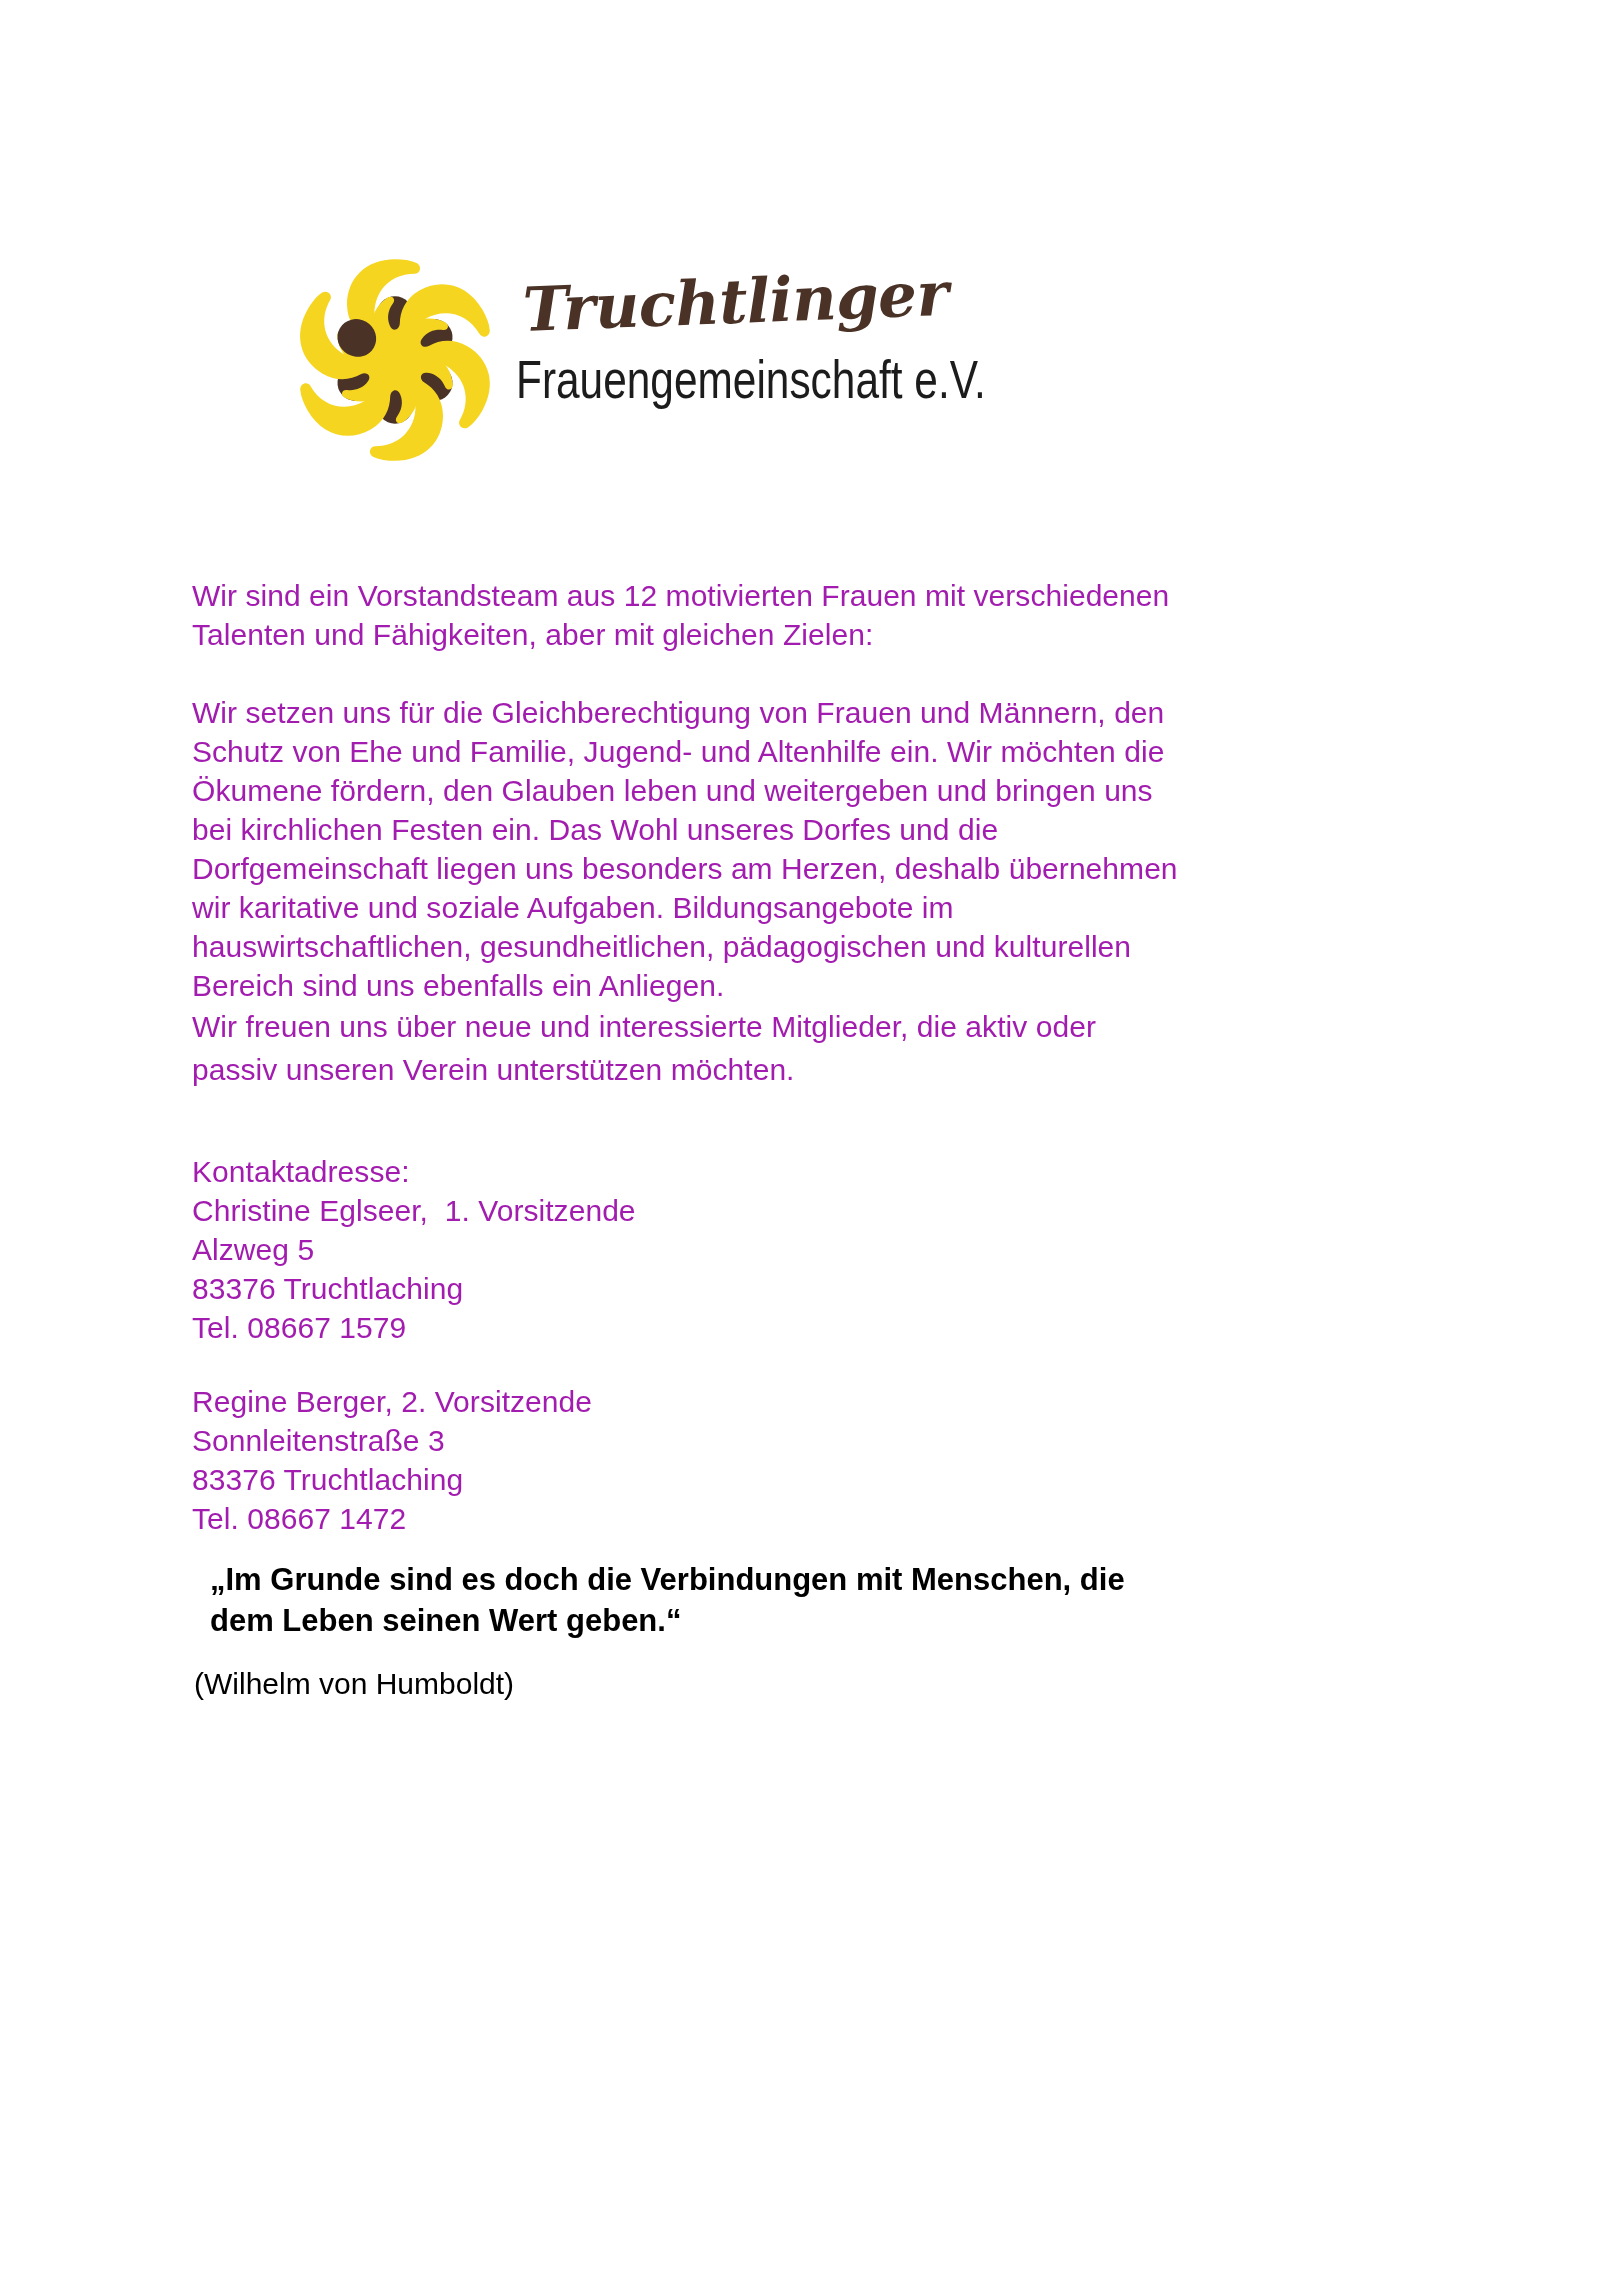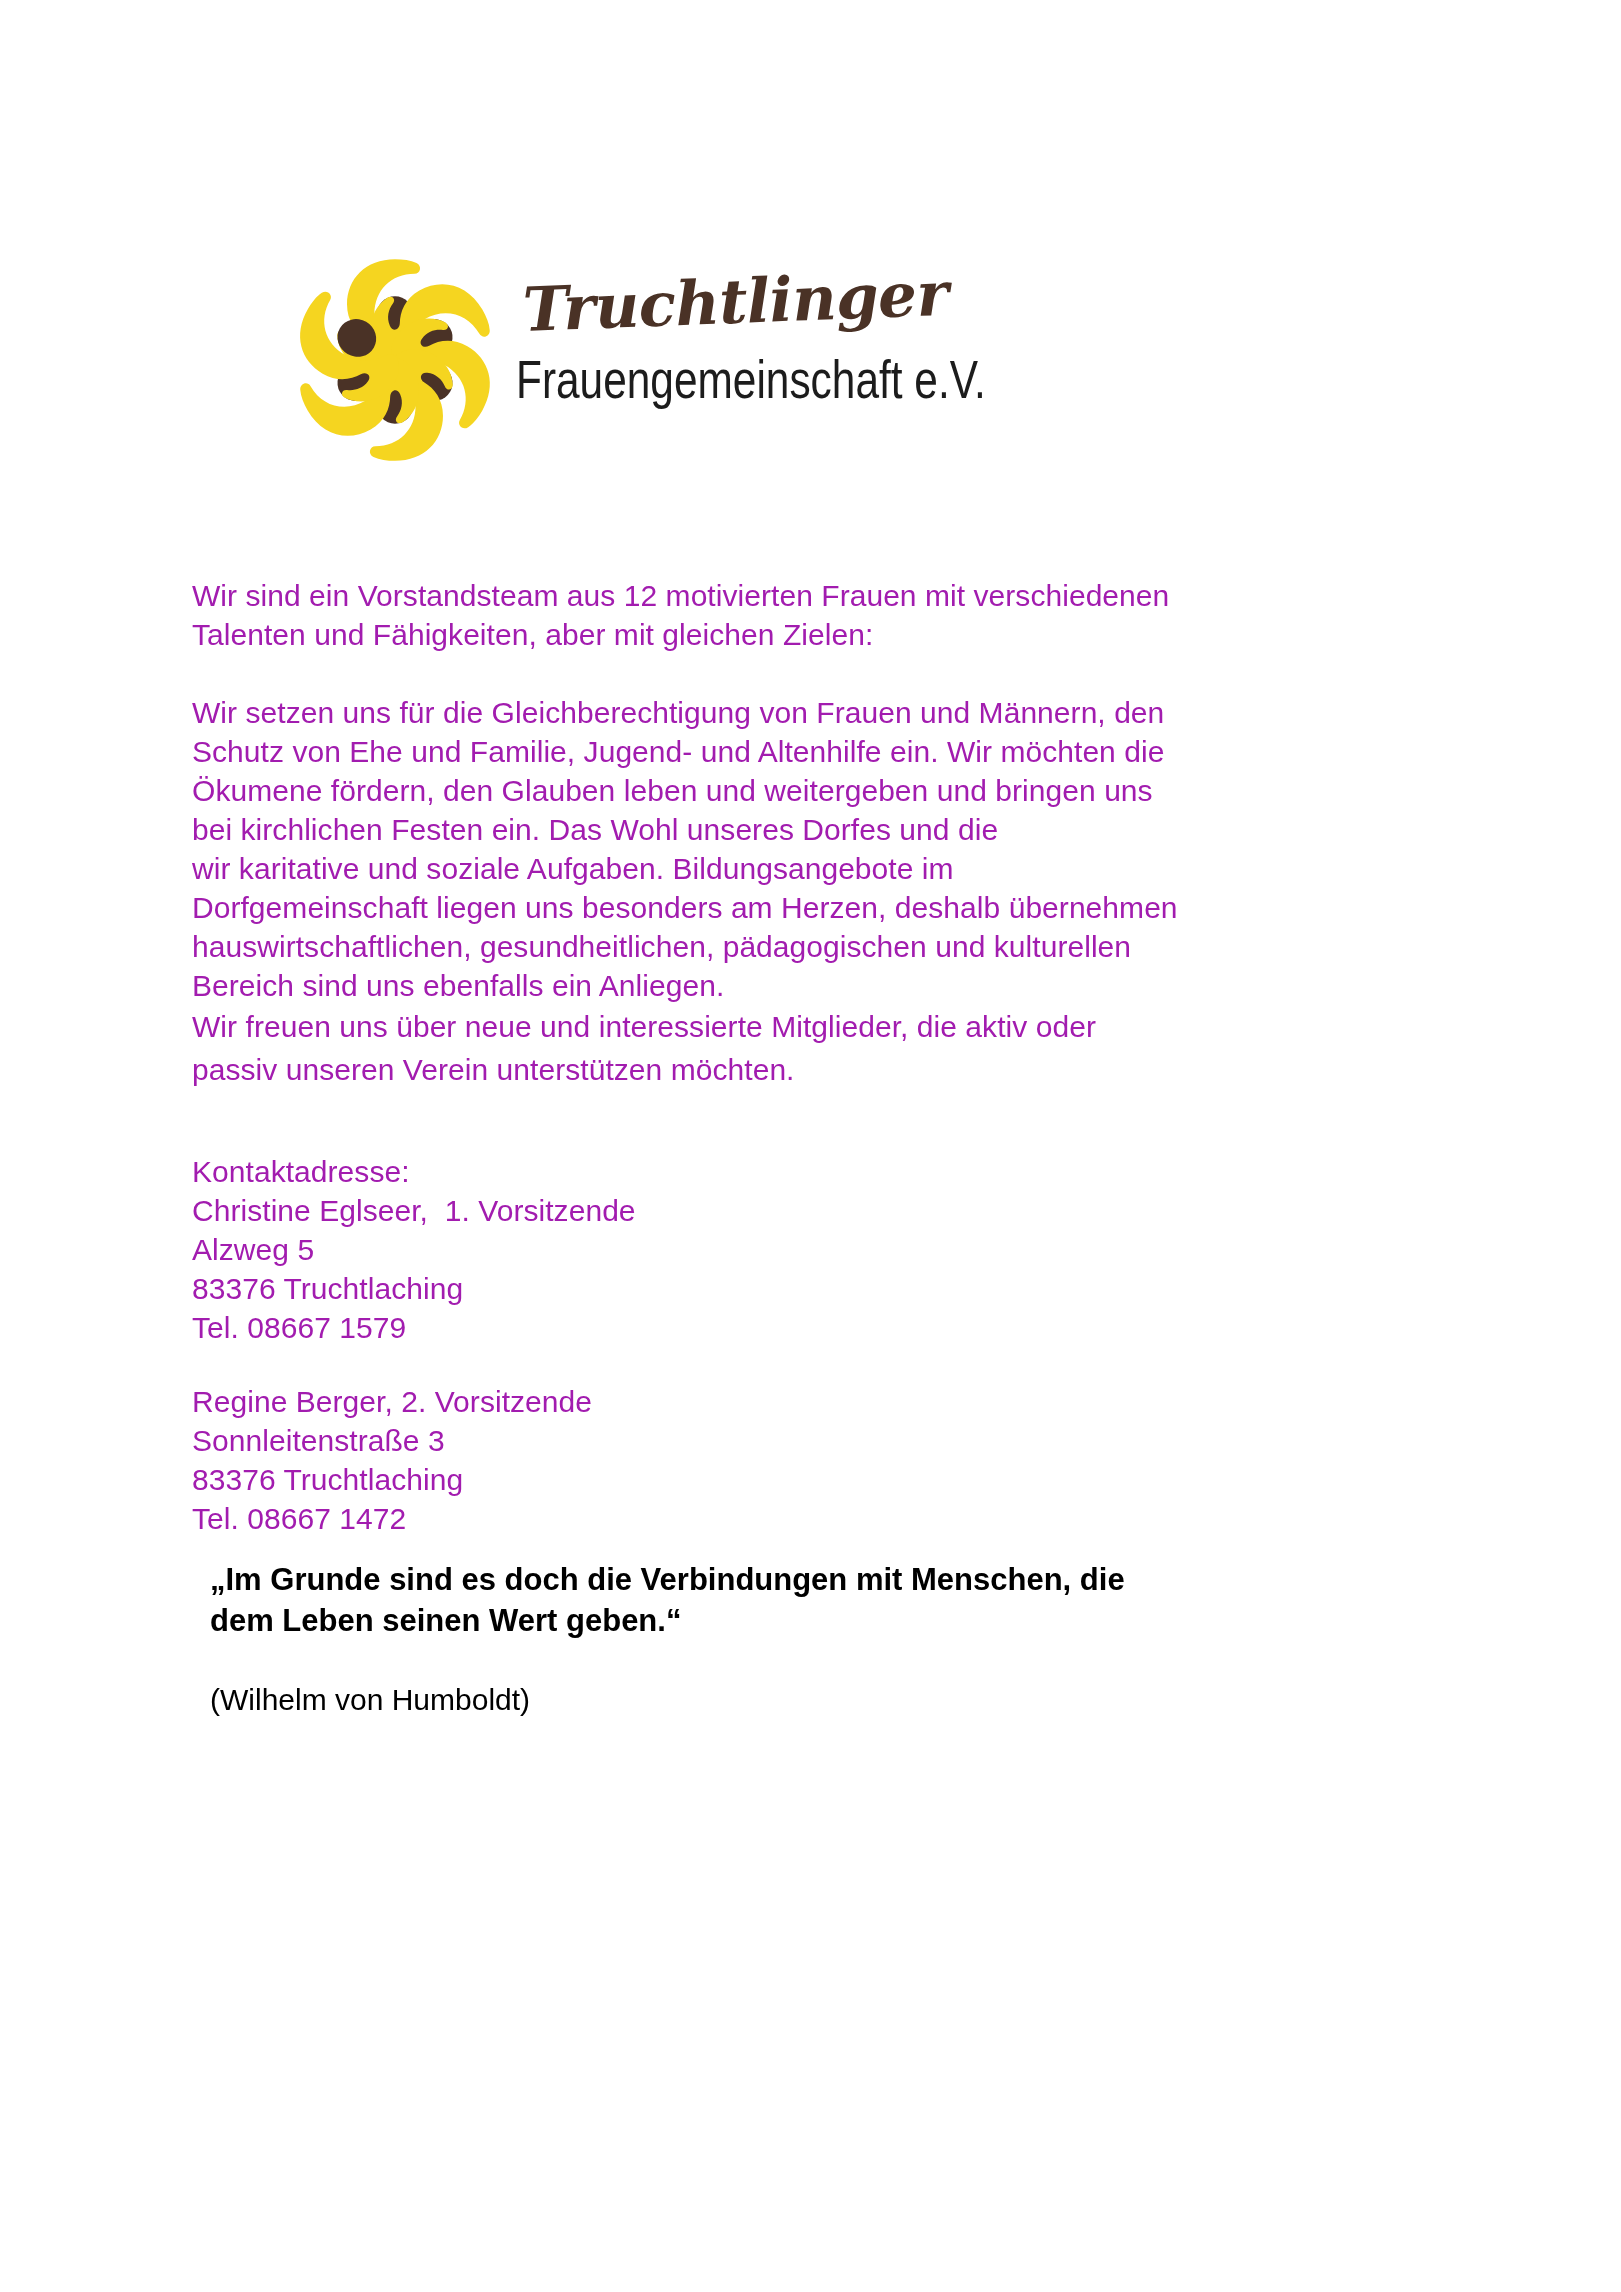--- a/index.html
+++ b/index.html
@@ -105,21 +105,21 @@
     color: #000000;
     margin: 0;
     padding-left: 2px;
   }
   .quote .ln { display: block; white-space: pre; margin-left: 16px; }
 
   .attrib {
     font-size: 30px;
     line-height: 41px;
     color: #000000;
-    margin: 16px;
+    margin: 0;
     padding-left: 2px;
     white-space: pre;
   }
 </style>
 </head>
 <body>
 
 <div class="page">
 
   <div class="logo-block">
@@ -246,22 +246,22 @@
       <span class="ln">Talenten und Fähigkeiten, aber mit gleichen Zielen:</span>
     </p>
 
     <div class="gap-lg"></div>
 
     <p class="para">
       <span class="ln">Wir setzen uns für die Gleichberechtigung von Frauen und Männern, den</span>
       <span class="ln">Schutz von Ehe und Familie, Jugend- und Altenhilfe ein. Wir möchten die</span>
       <span class="ln">Ökumene fördern, den Glauben leben und weitergeben und bringen uns</span>
       <span class="ln">bei kirchlichen Festen ein. Das Wohl unseres Dorfes und die</span>
+      <span class="ln">Dorfgemeinschaft liegen uns besonders am Herzen, deshalb übernehmen</span>
       <span class="ln">wir karitative und soziale Aufgaben. Bildungsangebote im</span>
-      <span class="ln">Dorfgemeinschaft liegen uns besonders am Herzen, deshalb übernehmen</span>
       <span class="ln">hauswirtschaftlichen, gesundheitlichen, pädagogischen und kulturellen</span>
       <span class="ln">Bereich sind uns ebenfalls ein Anliegen.</span>
     </p>
 
     <p class="para loose">
       <span class="ln">Wir freuen uns über neue und interessierte Mitglieder, die aktiv oder</span>
       <span class="ln">passiv unseren Verein unterstützen möchten.</span>
     </p>
 
     <div class="gap-lg"></div>

